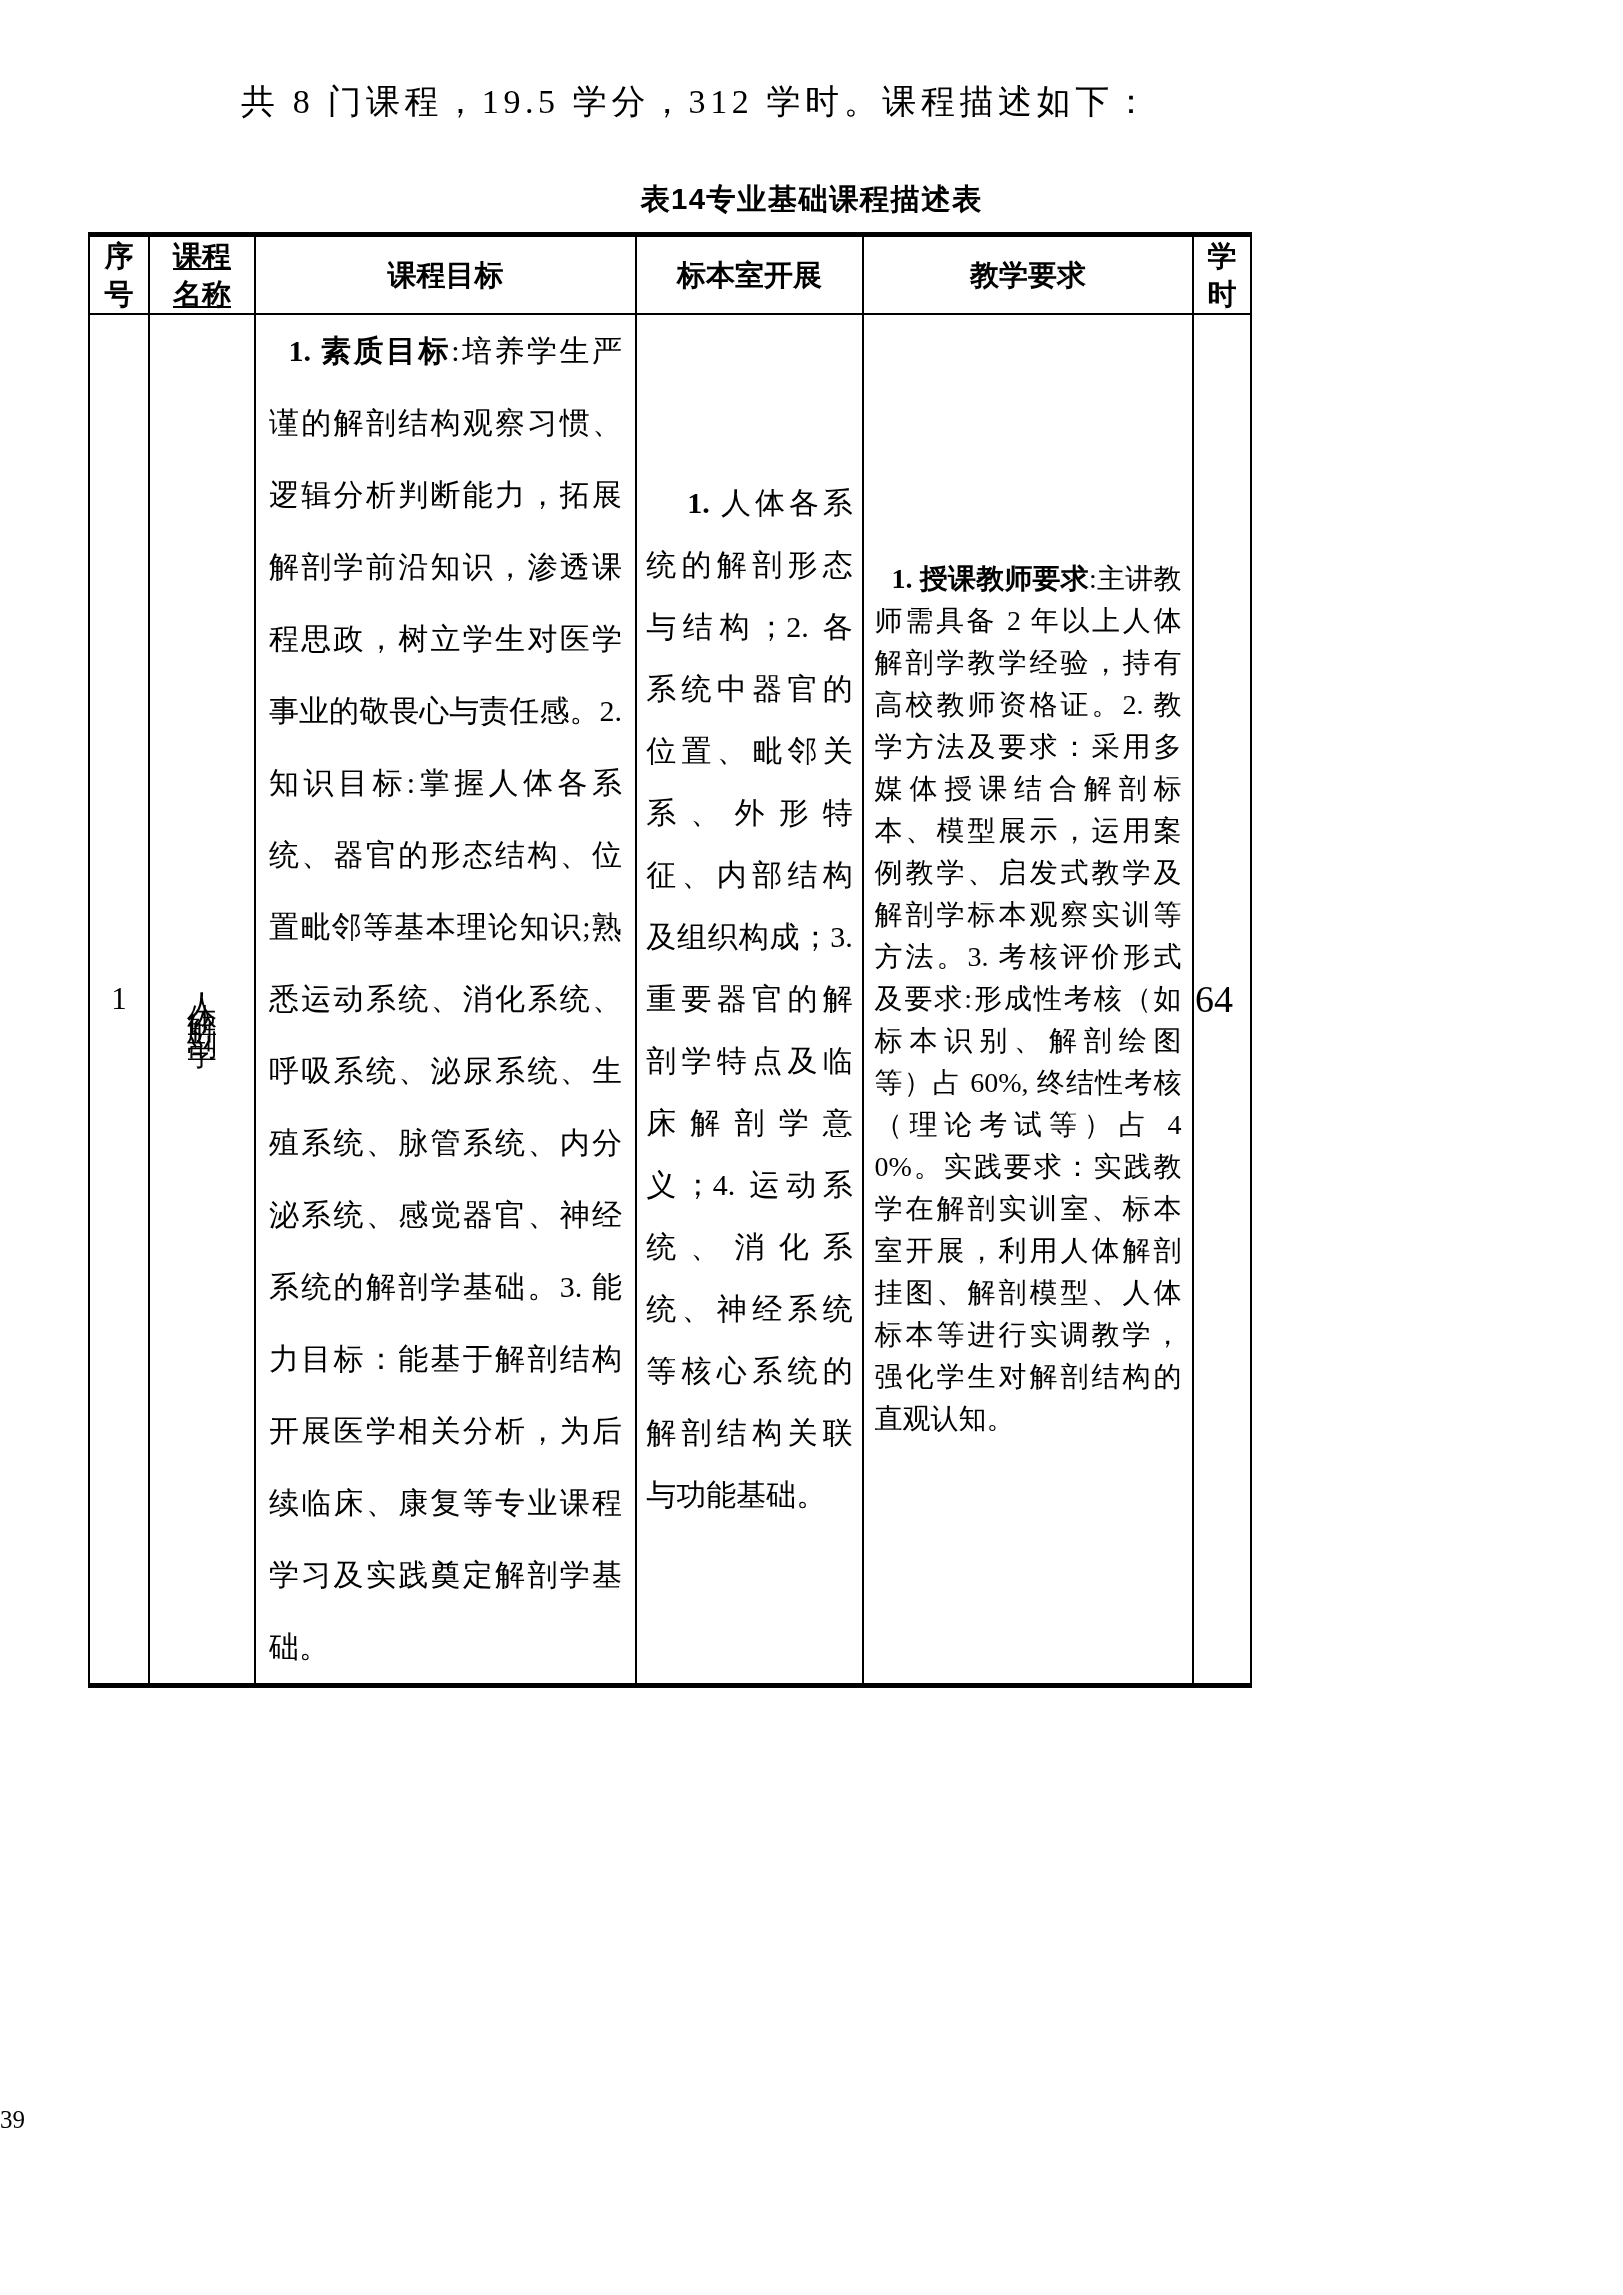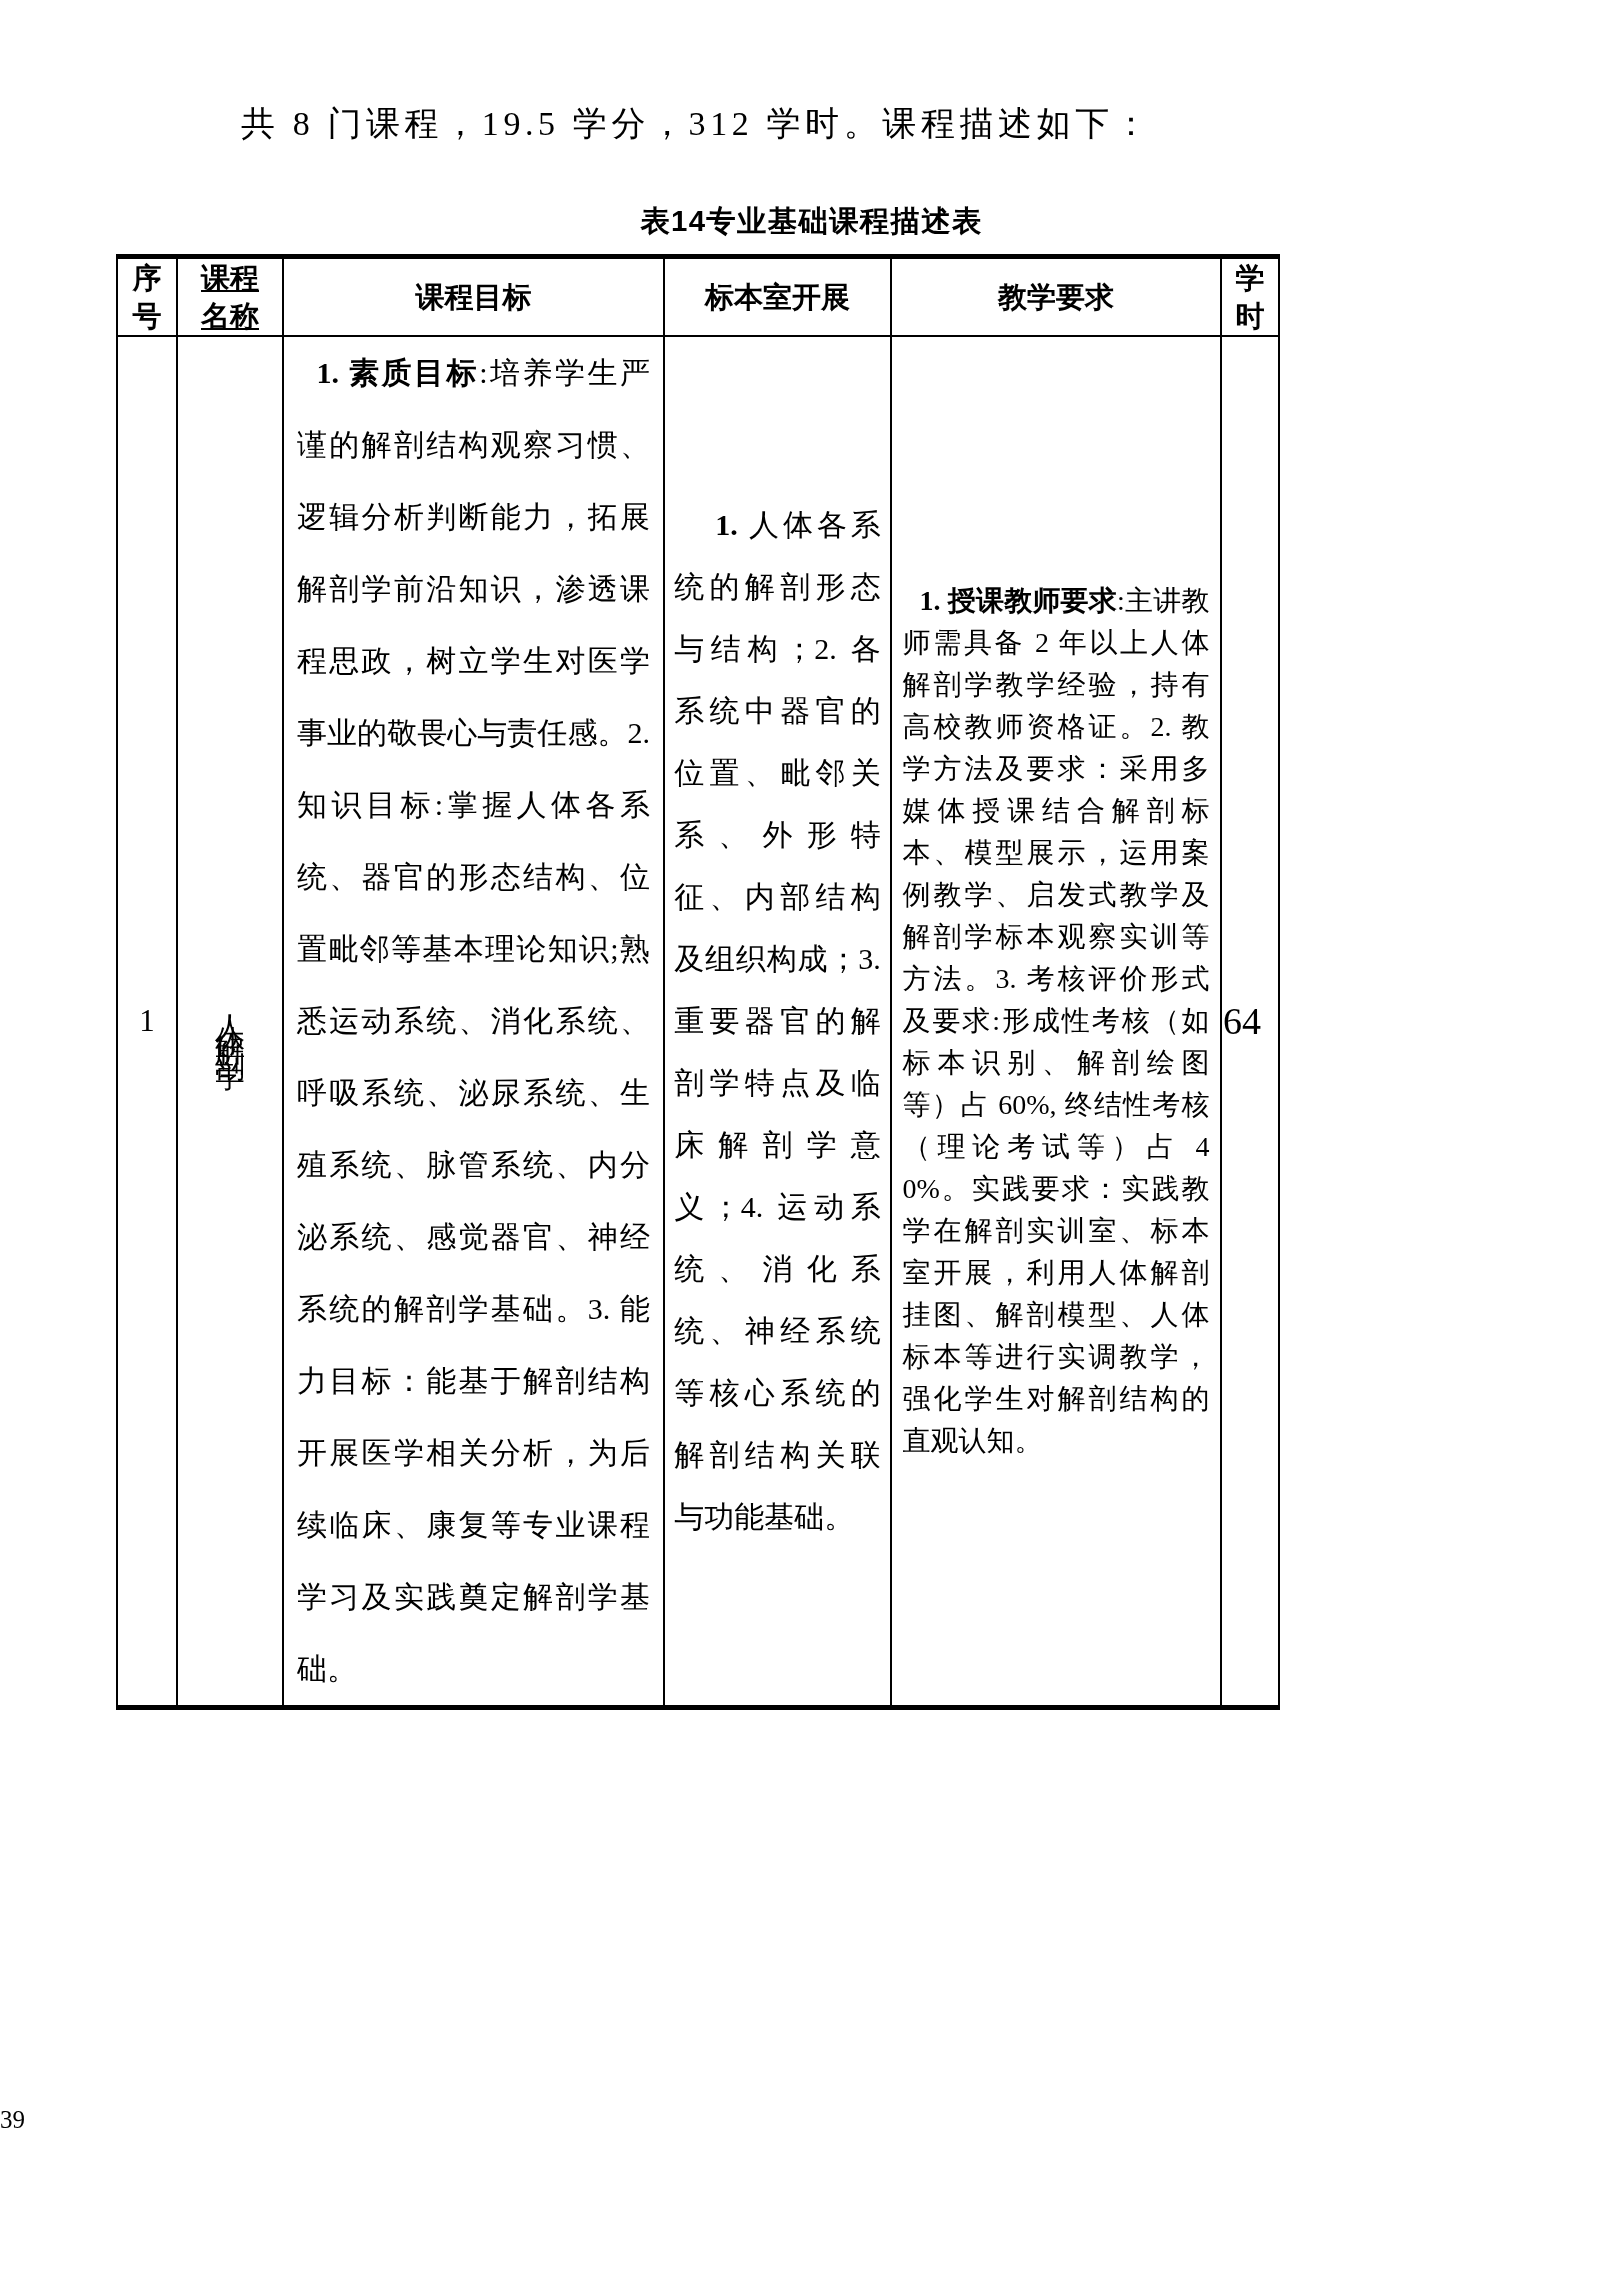--- a/index.html
+++ b/index.html
@@ -1,32 +1,32 @@
 <!DOCTYPE html>
 <html style="font-size:10.5px"><head>
 <meta charset="utf-8">
 <style>
   html,body{margin:0;padding:0;}
   body{
     width:1623px;height:2295px;background:#ffffff;
     font-family:"Liberation Serif",serif;color:#000;
     position:relative;overflow:hidden;
   }
-  .content{padding-top:100px;}
+  .content{padding-top:78px;}
   .intro{
     margin:0 0 0 241px;width:1152px;
     font-size:34px;line-height:47px;letter-spacing:4.6px;
   }
   .table-title{
     margin:55px 0 11.8px 0;text-align:center;
     font-family:"Liberation Sans",sans-serif;font-weight:bold;
     font-size:29.4px;letter-spacing:1.3px;
   }
   table.course-table{
-    margin-left:116px;border-collapse:collapse;table-layout:fixed;
+    margin-left:88px;border-collapse:collapse;table-layout:fixed;
     width:1161px;
     border:2px solid #000;border-top-width:5.2px;border-bottom-width:5.2px;
   }
   .course-table th,.course-table td{
     border:2px solid #000;vertical-align:middle;
     overflow:hidden;
   }
   .course-table th{
     font-family:"Liberation Sans",sans-serif;font-weight:bold;
     font-size:29px;line-height:38px;text-align:center;

